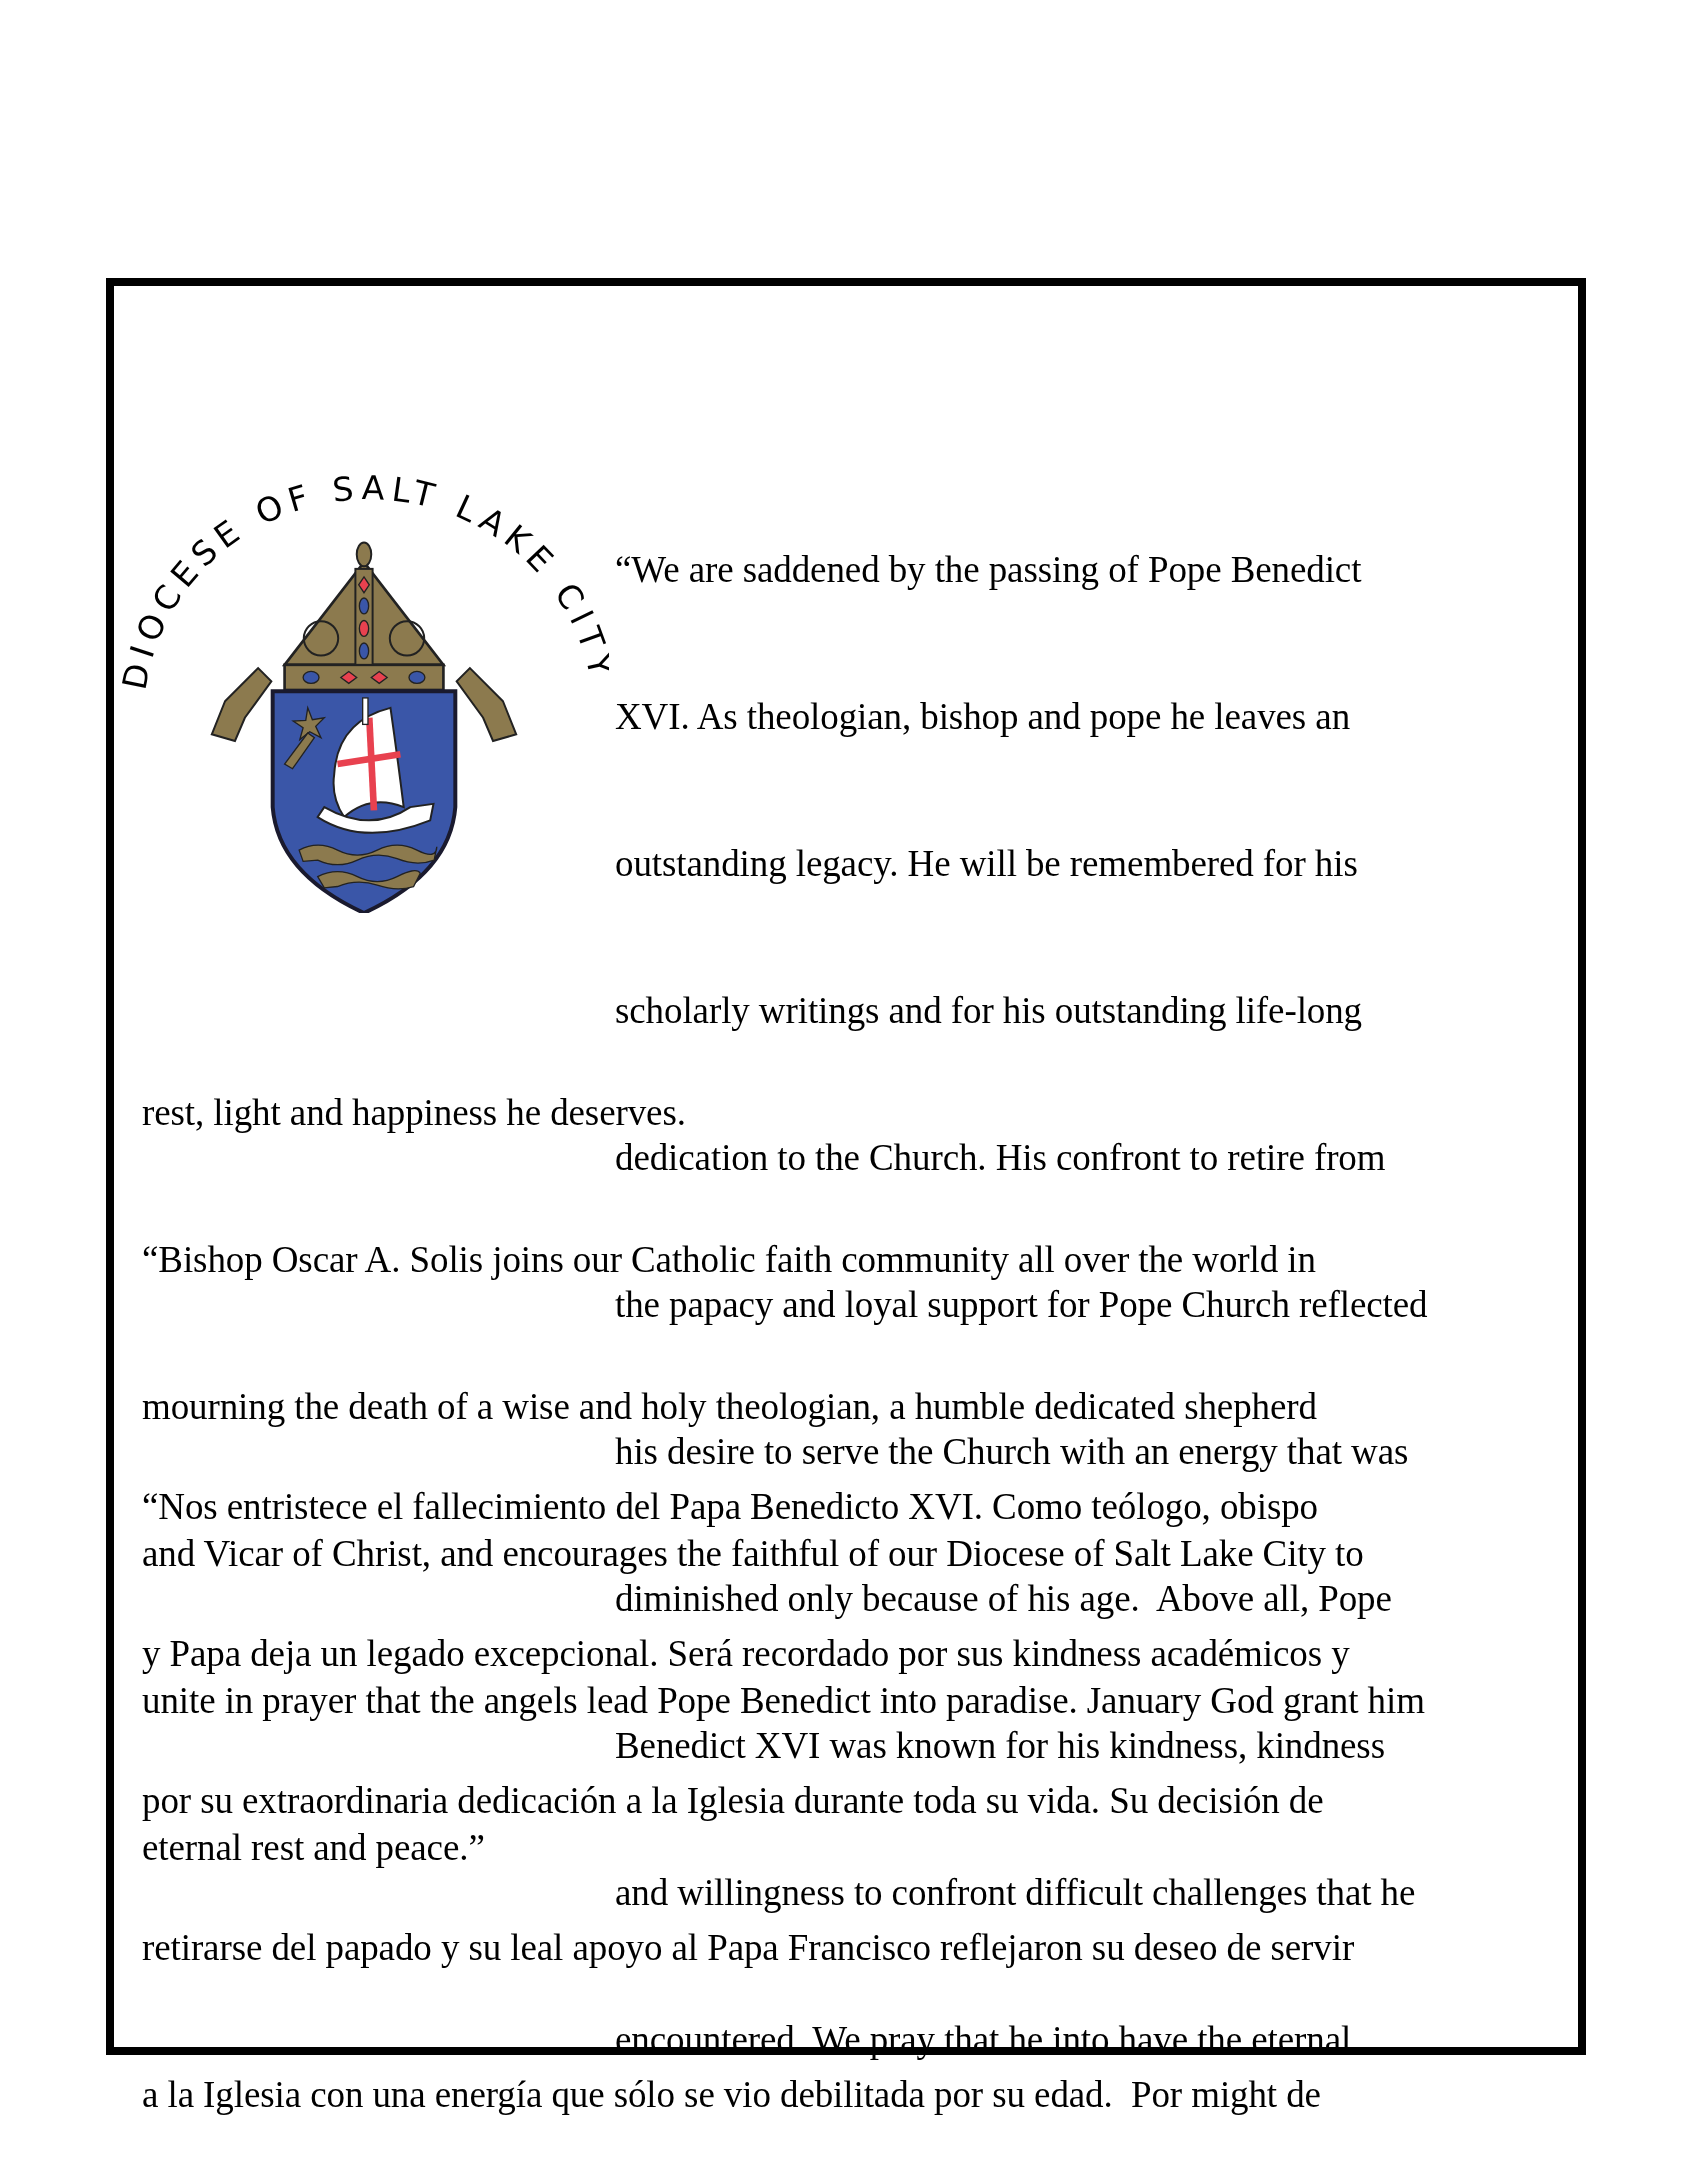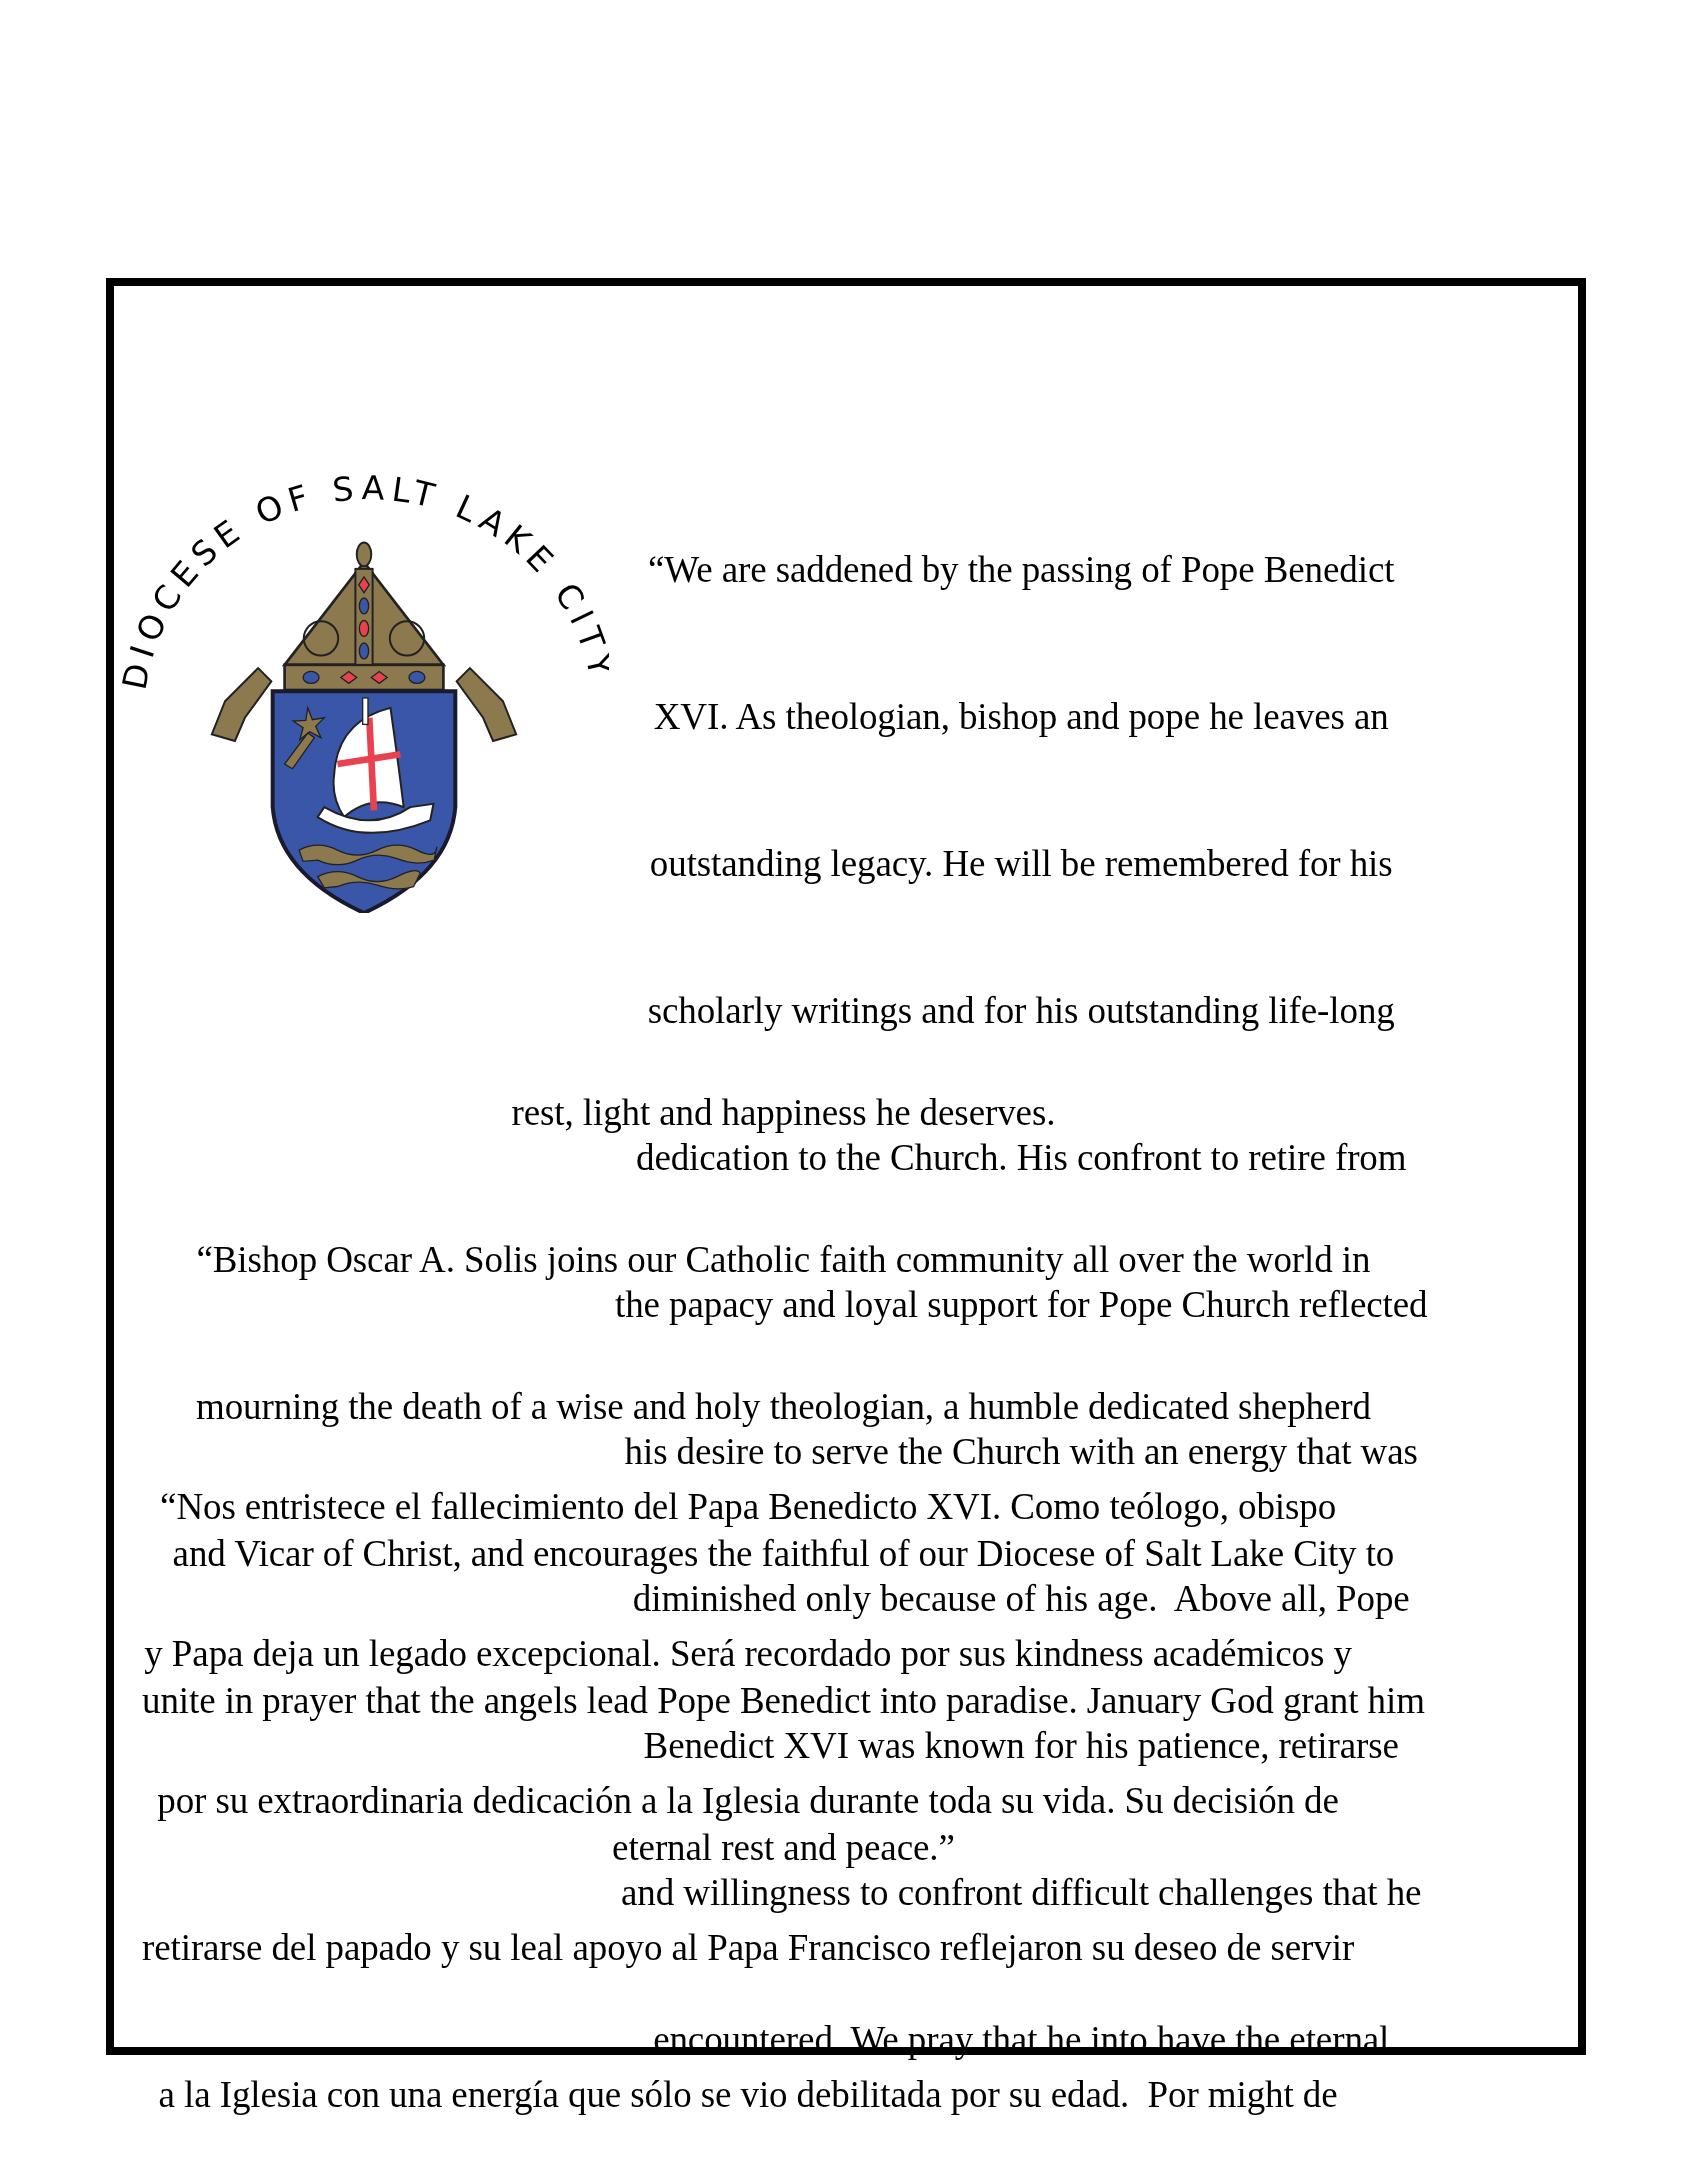--- a/index.html
+++ b/index.html
@@ -1,19 +1,19 @@
 <!DOCTYPE html>
 <html style="font-size:10.6px"><head>
 <meta charset="utf-8">
 <style>
   html, body { margin:0; padding:0; background:#ffffff; }
   body { width:1687px; height:2183px; position:relative; overflow:hidden; font-family:"Liberation Serif", serif; color:#000; }
   .frame { position:absolute; left:106px; top:278px; width:1464px; height:1761px; border:8px solid #000; background:#fff; }
   .logo { position:absolute; left:119px; top:463px; width:490px; height:450px; }
-  .text { position:absolute; font-size:37px; line-height:49px; white-space:pre; letter-spacing:-0.1px;text-align:center; }
+  .text { position:absolute; font-size:37px; line-height:49px; white-space:pre; letter-spacing:-0.1px; }
   .line { display:block; height:49px; }
   #en-block-a { left:615px; top:447px; }
   #en-block-b { left:142px; top:990px; }
   #es-block { left:142px; top:1384px; }
 </style>
 </head>
 <body>
 
 <div class="frame"></div>
 
@@ -70,21 +70,21 @@
 
 <div class="text" id="en-block-a">
   <span class="line">“We are saddened by the passing of Pope Benedict</span>
   <span class="line">XVI. As theologian, bishop and pope he leaves an</span>
   <span class="line">outstanding legacy. He will be remembered for his</span>
   <span class="line">scholarly writings and for his outstanding life-long</span>
   <span class="line">dedication to the Church. His confront to retire from</span>
   <span class="line">the papacy and loyal support for Pope Church reflected</span>
   <span class="line">his desire to serve the Church with an energy that was</span>
   <span class="line">diminished only because of his age.  Above all, Pope</span>
-  <span class="line">Benedict XVI was known for his patience, retirarse</span>
+  <span class="line">Benedict XVI was known for his kindness, kindness</span>
   <span class="line">and willingness to confront difficult challenges that he</span>
   <span class="line">encountered. We pray that he into have the eternal</span>
 </div>
 
 <div class="text" id="en-block-b">
   <span class="line">rest, light and happiness he deserves.</span>
   <span class="line">“Bishop Oscar A. Solis joins our Catholic faith community all over the world in</span>
   <span class="line">mourning the death of a wise and holy theologian, a humble dedicated shepherd</span>
   <span class="line">and Vicar of Christ, and encourages the faithful of our Diocese of Salt Lake City to</span>
   <span class="line">unite in prayer that the angels lead Pope Benedict into paradise. January God grant him</span>

